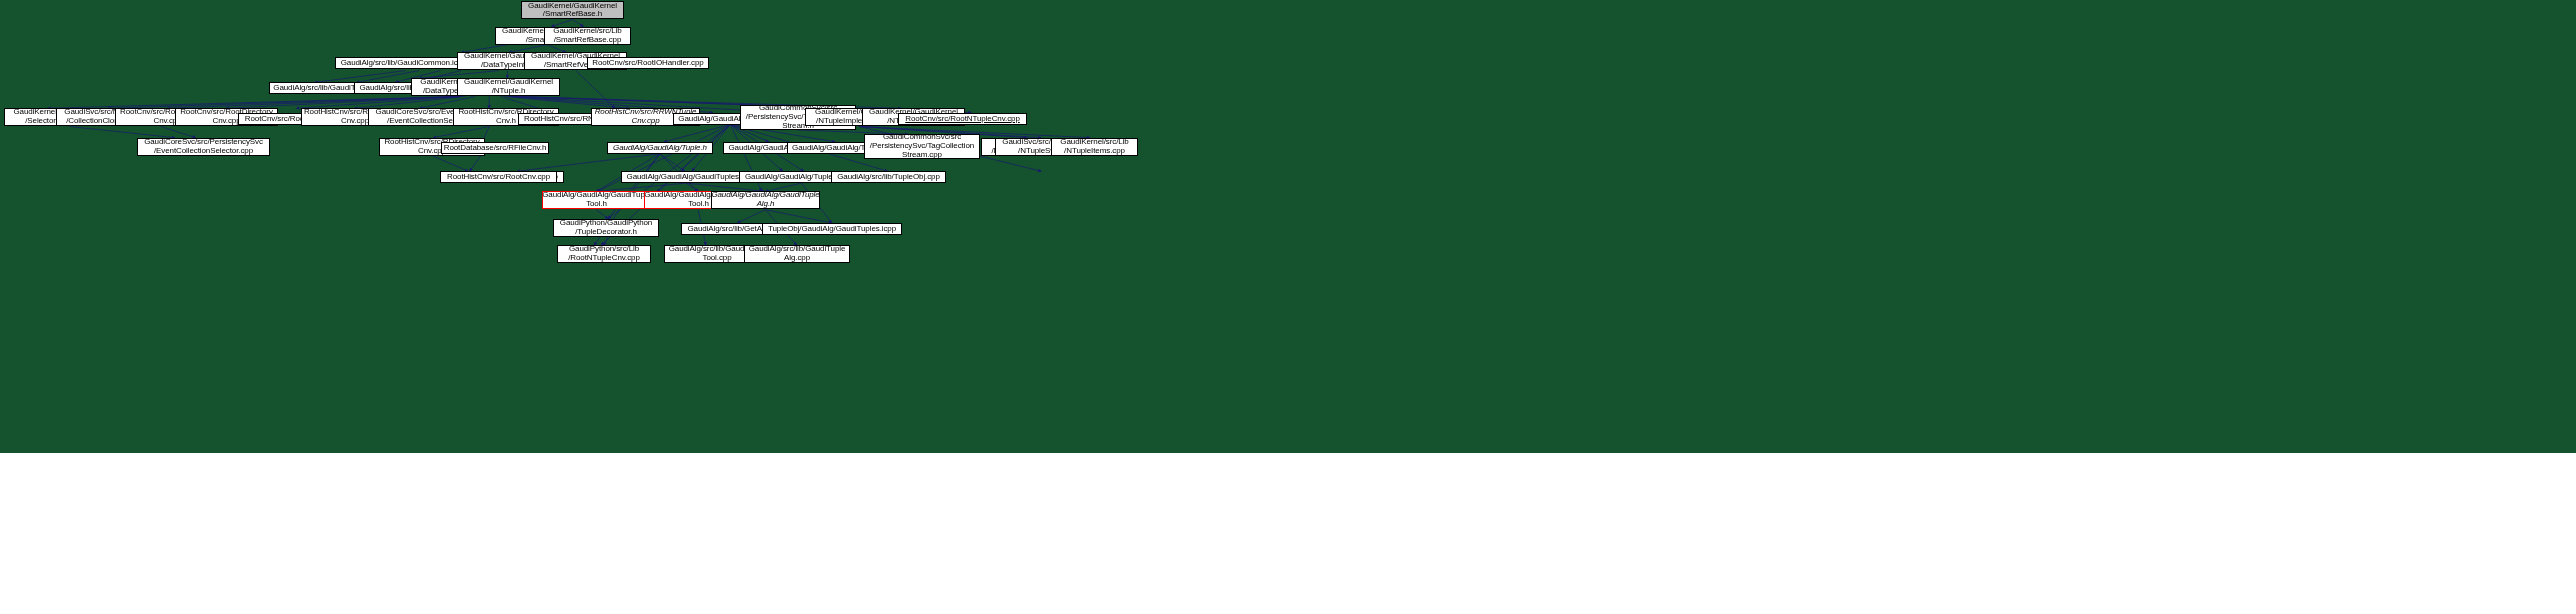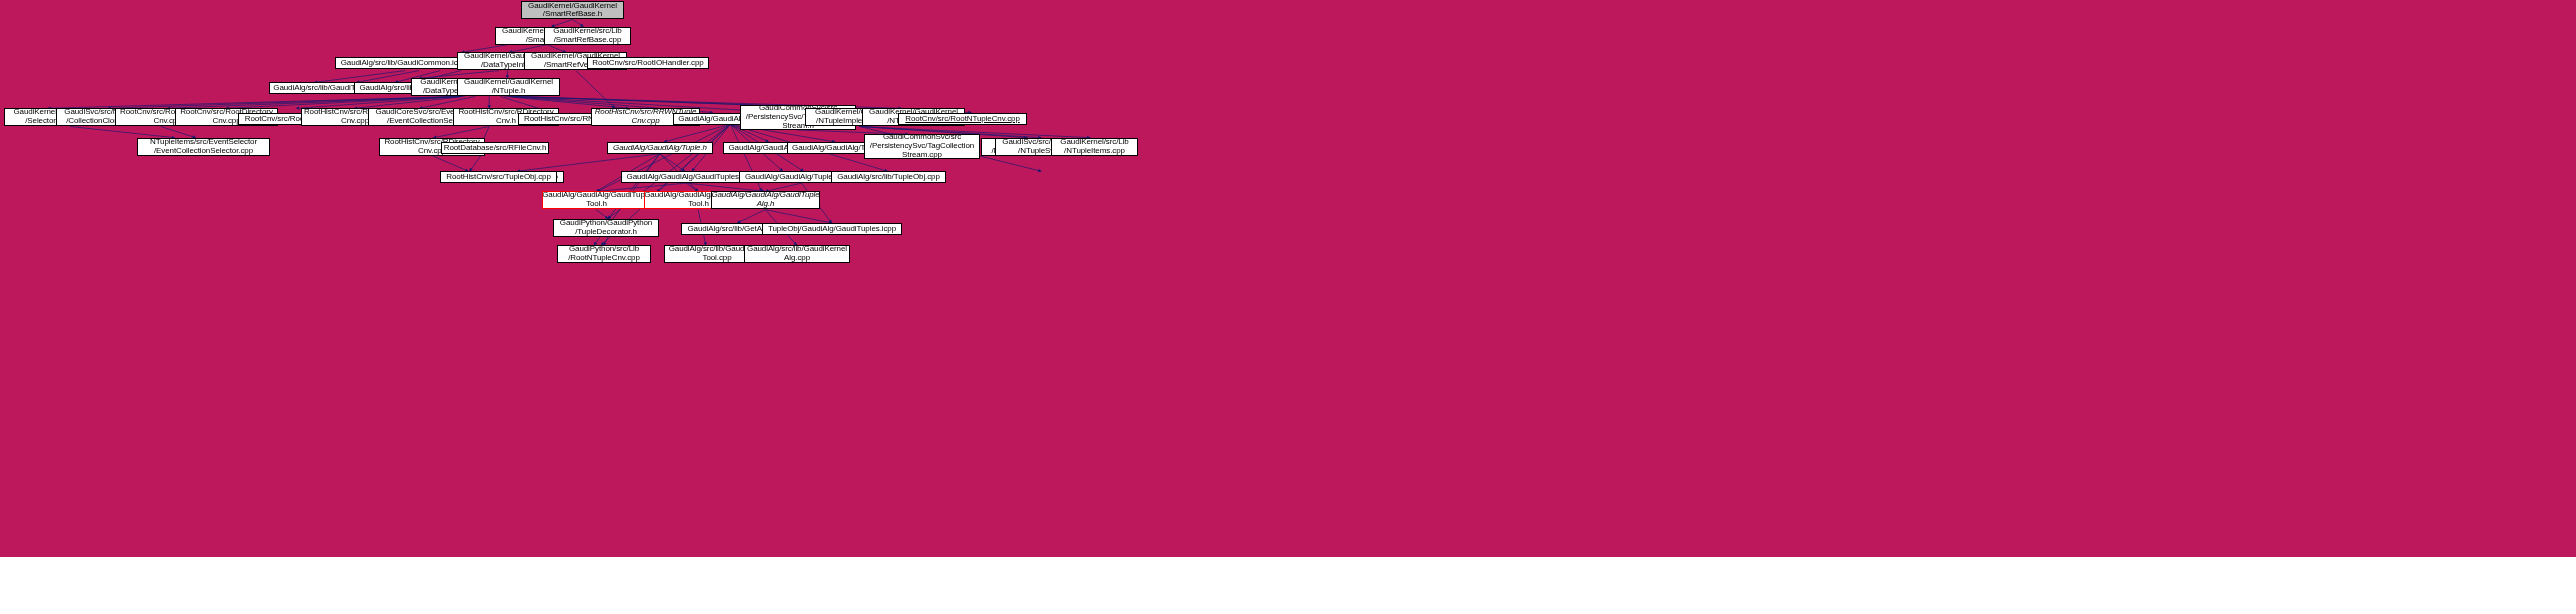--- a/index.html
+++ b/index.html
@@ -6,23 +6,23 @@
     margin: 0;
     padding: 0;
     background: #ffffff;
   }
   body {
     font-family: "Liberation Sans", sans-serif;
   }
   #graph {
     position: relative;
     width: 2576px;
-    height: 557px;
+    height: 453px;
     overflow: hidden;
-    background: #be185d;
+    background: #14532d;
   }
   #edges {
     position: absolute;
     left: 0;
     top: 0;
     width: 2576px;
     height: 615px;
     pointer-events: none;
   }
   .node {
@@ -168,53 +168,53 @@
 Cnv.cpp</div>
       <div class="node" style="left: 673px; top: 113px; width: 117px; height: 12px;">GaudiAlg/GaudiAlg/TupleObj.h</div>
       <div class="node" style="left: 740px; top: 105px; width: 116px; height: 25px;">GaudiCommonSvc/src
 /PersistencySvc/TagCollection
 Stream.h</div>
       <div class="node" style="left: 805px; top: 108px; width: 109px; height: 18px;">GaudiKernel/GaudiKernel
 /NTupleImplementation.h</div>
       <div class="node" style="left: 862px; top: 108px; width: 103px; height: 18px;">GaudiKernel/GaudiKernel
 /NTupleItems.h</div>
       <div class="node" style="left: 898px; top: 113px; width: 129px; height: 12px; text-decoration: underline;">RootCnv/src/RootNTupleCnv.cpp</div>
-      <div class="node" style="left: 137px; top: 138px; width: 133px; height: 18px;">NTupleItems/src/EventSelector
+      <div class="node" style="left: 137px; top: 138px; width: 133px; height: 18px;">GaudiCoreSvc/src/PersistencySvc
 /EventCollectionSelector.cpp</div>
       <div class="node" style="left: 379px; top: 138px; width: 106px; height: 18px;">RootHistCnv/src/RDirectory
 Cnv.cpp</div>
       <div class="node" style="left: 441px; top: 142px; width: 108px; height: 12px;">RootDatabase/src/RFileCnv.h</div>
       <div class="node" style="left: 607px; top: 142px; width: 106px; height: 12px; font-style: italic;">GaudiAlg/GaudiAlg/Tuple.h</div>
       <div class="node" style="left: 723px; top: 142px; width: 109px; height: 12px;">GaudiAlg/GaudiAlg/Tuples.h</div>
       <div class="node" style="left: 787px; top: 142px; width: 116px; height: 12px;">GaudiAlg/GaudiAlg/TuplePut.h</div>
       <div class="node" style="left: 864px; top: 134px; width: 116px; height: 25px;">GaudiCommonSvc/src
 /PersistencySvc/TagCollection
 Stream.cpp</div>
       <div class="node" style="left: 981px; top: 138px; width: 116px; height: 18px;">GaudiKernel/src/Lib
 /NTupleImplementation.cpp</div>
       <div class="node" style="left: 995px; top: 138px; width: 101px; height: 18px;">GaudiSvc/src/NTupleSvc
 /NTupleSvc.cpp</div>
       <div class="node" style="left: 1051px; top: 138px; width: 87px; height: 18px;">GaudiKernel/src/Lib
 /NTupleItems.cpp</div>
       <div class="node" style="left: 461px; top: 171px; width: 103px; height: 12px;">GaudiAlg/src/lib/Tuple.cpp</div>
       <div class="node" style="left: 621px; top: 171px; width: 130px; height: 12px;">GaudiAlg/GaudiAlg/GaudiTuples.h</div>
       <div class="node" style="left: 739px; top: 171px; width: 126px; height: 12px;">GaudiAlg/GaudiAlg/TupleDetail.h</div>
       <div class="node" style="left: 831px; top: 171px; width: 115px; height: 12px;">GaudiAlg/src/lib/TupleObj.cpp</div>
-      <div class="node" style="left: 440px; top: 171px; width: 117px; height: 12px;">RootHistCnv/src/TupleObj.cpp</div>
+      <div class="node" style="left: 440px; top: 171px; width: 117px; height: 12px;">RootHistCnv/src/RootCnv.cpp</div>
       <div class="node red" style="left: 542px; top: 191px; width: 109px; height: 18px;">GaudiAlg/GaudiAlg/GaudiTuple
 Tool.h</div>
       <div class="node red" style="left: 644px; top: 191px; width: 109px; height: 18px;">GaudiAlg/GaudiAlg/GaudiTuple
 Tool.h</div>
       <div class="node" style="left: 711px; top: 191px; width: 109px; height: 18px; font-style: italic;">GaudiAlg/GaudiAlg/GaudiTuple
 Alg.h</div>
       <div class="node" style="left: 553px; top: 219px; width: 106px; height: 18px;">GaudiPython/GaudiPython
 /TupleDecorator.h</div>
       <div class="node" style="left: 681px; top: 223px; width: 112px; height: 12px;">GaudiAlg/src/lib/GetAlgs.cpp</div>
       <div class="node" style="left: 762px; top: 223px; width: 140px; height: 12px;">TupleObj/GaudiAlg/GaudiTuples.icpp</div>
       <div class="node" style="left: 557px; top: 245px; width: 94px; height: 18px;">GaudiPython/src/Lib
 /RootNTupleCnv.cpp</div>
       <div class="node" style="left: 664px; top: 245px; width: 106px; height: 18px;">GaudiAlg/src/lib/GaudiTuple
 Tool.cpp</div>
-      <div class="node" style="left: 744px; top: 245px; width: 106px; height: 18px;">GaudiAlg/src/lib/GaudiKernel
+      <div class="node" style="left: 744px; top: 245px; width: 106px; height: 18px;">GaudiAlg/src/lib/GaudiTuple
 Alg.cpp</div>
     </div>
 </div>
 
 
 </body></html>

